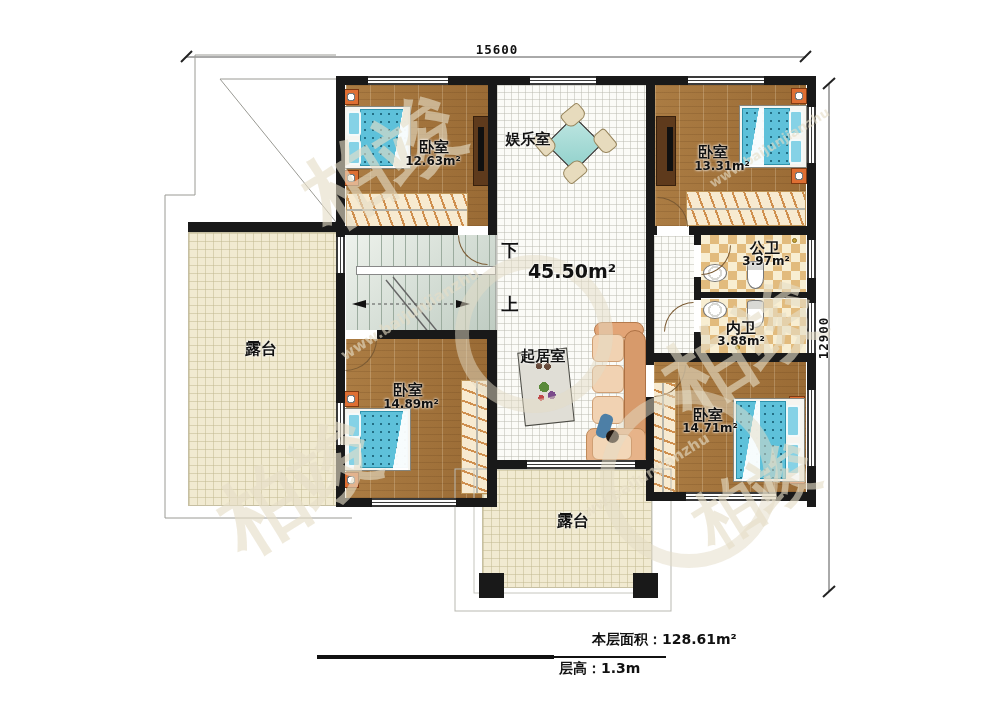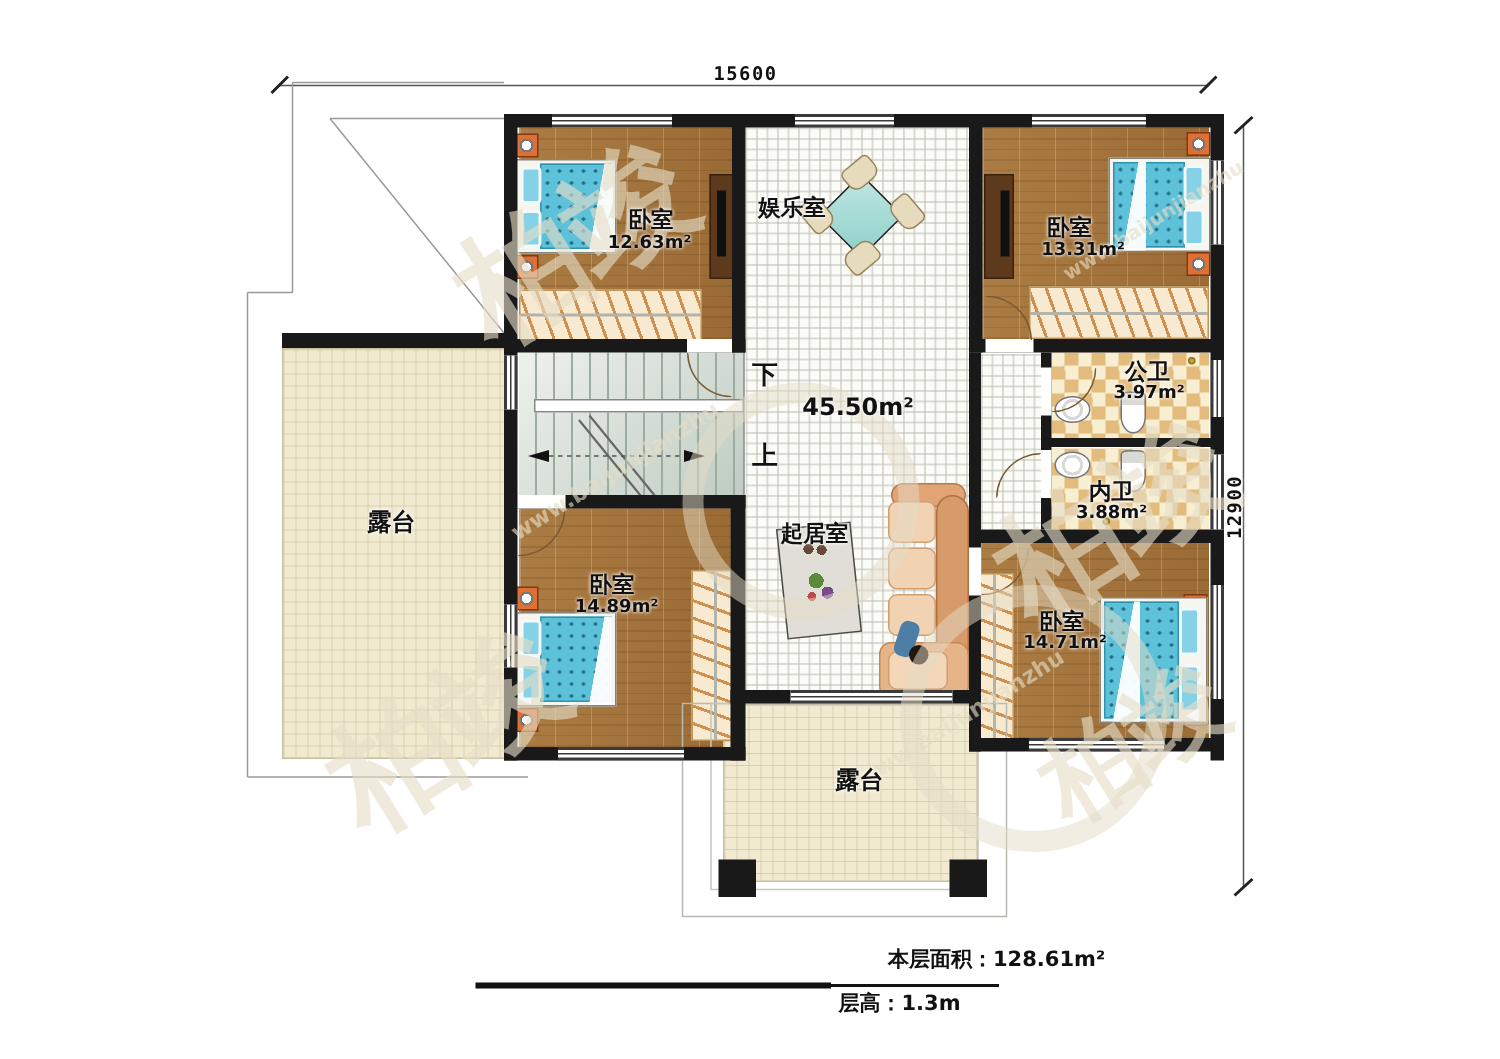--- a/index.html
+++ b/index.html
@@ -264,21 +264,21 @@
 
   <div class="lbl room-name" style="left:434px;top:147px;">卧室</div>
   <div class="lbl room-area" style="left:433px;top:161px;">12.63m²</div>
   <div class="lbl room-name" style="left:528px;top:139px;">娱乐室</div>
   <div class="lbl room-name" style="left:713px;top:152px;">卧室</div>
   <div class="lbl room-area" style="left:722px;top:166px;">13.31m²</div>
   <div class="lbl room-name" style="left:765px;top:248px;">公卫</div>
   <div class="lbl room-area" style="left:766px;top:261px;">3.97m²</div>
   <div class="lbl room-name" style="left:741px;top:328px;">内卫</div>
   <div class="lbl room-area" style="left:741px;top:341px;">3.88m²</div>
-  <div class="lbl room-area" style="left:572px;top:271px;font-size:16px;">45.50m²</div>
+  <div class="lbl room-area" style="left:572px;top:271px;font-size:19px;">45.50m²</div>
   <div class="lbl room-name" style="left:543px;top:356px;">起居室</div>
   <div class="lbl room-name" style="left:408px;top:390px;">卧室</div>
   <div class="lbl room-area" style="left:411px;top:404px;">14.89m²</div>
   <div class="lbl room-name" style="left:708px;top:415px;">卧室</div>
   <div class="lbl room-area" style="left:710px;top:428px;">14.71m²</div>
   <div class="lbl room-name" style="left:261px;top:349px;font-size:16px;">露台</div>
   <div class="lbl room-name" style="left:573px;top:521px;font-size:16px;">露台</div>
   <div class="lbl dir-lbl" style="left:510px;top:250px;">下</div>
   <div class="lbl dir-lbl" style="left:510px;top:304px;">上</div>
   <div class="lbl dim-lbl" style="left:497px;top:49px;">15600</div>

